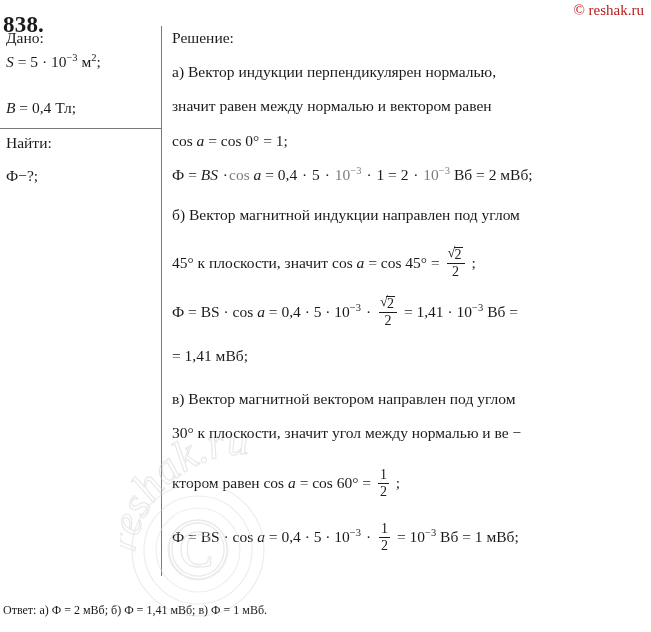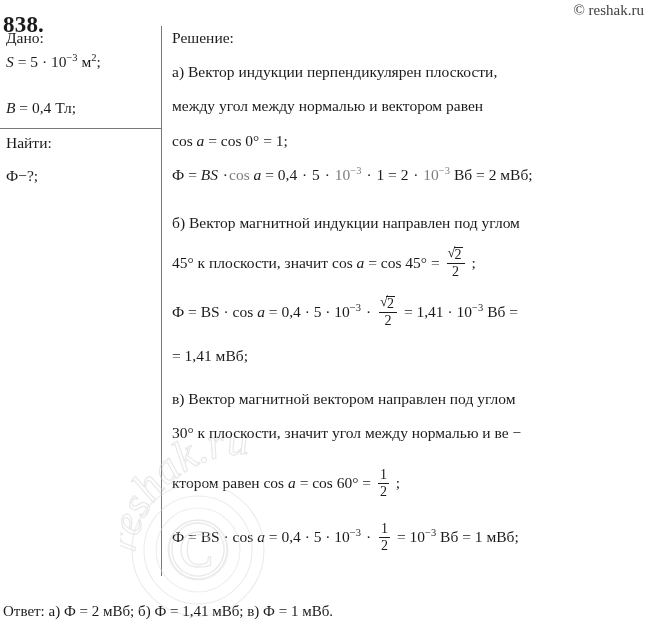--- a/index.html
+++ b/index.html
@@ -33,21 +33,21 @@
     letter-spacing: 0.2px;
   }
   .problem-number .dot { font-weight: bold; }
 
   
   .site-mark {
     position: absolute;
     right: 7px;
     top: 2px;
     font-size: 15px;
-    color: #404040;
+    color: #b91c1c;
     white-space: nowrap;
   }
 
   
   .v-rule {
     position: absolute;
     left: 161px;
     top: 26px;
     width: 1px;
     height: 550px;
@@ -102,21 +102,21 @@
     line-height: 1;
     white-space: nowrap;
   }
 
   
   .r0  { top: 4px; }
   .r1  { top: 38px; }
   .r2  { top: 72px; }
   .r3  { top: 107px; }
   .r4  { top: 141px; text-align: right; }
-  .r5  { top: 181px; margin-top: 8px; }
+  .r5  { top: 181px; }
   .r6  { top: 222px; }
   .r7  { top: 271px; }
   .r8  { top: 322px; }
   .r9  { top: 365px; }
   .r10 { top: 399px; }
   .r11 { top: 443px; }
   .r12 { top: 497px; }
 
   
   .it { font-style: italic; }
@@ -172,21 +172,21 @@
     padding: 0 1px 0 1px;
     display: inline-block;
     line-height: 1.02;
   }
 
   
   .answer {
     position: absolute;
     left: 3px;
     top: 603px;
-    font-size: 15px;
+    font-size: 12px;
     white-space: nowrap;
   }
 
   
   .watermark {
     position: absolute;
     left: 120px;
     top: 438px;
     width: 250px;
     height: 190px;
@@ -229,22 +229,22 @@
 
   <div class="find-col">
     <div class="line l0">Найти:</div>
     <div class="line l1">Ф−?;</div>
   </div>
 
   <div class="sol-col">
 
     <div class="sol-line r0">Решение:</div>
 
-    <div class="sol-line r1">а) Вектор индукции перпендикулярен плоскости,</div>
-    <div class="sol-line r2">между угол между нормалью и вектором равен</div>
+    <div class="sol-line r1">а) Вектор индукции перпендикулярен нормалью,</div>
+    <div class="sol-line r2">значит равен между нормалью и вектором равен</div>
 
     <div class="sol-line r3">
       <span>cos</span>
       <span class="it">a</span>
       <span>=</span>
       <span>cos 0° = 1;</span>
     </div>
 
     <div class="sol-line r4">
       <span>Ф</span>

